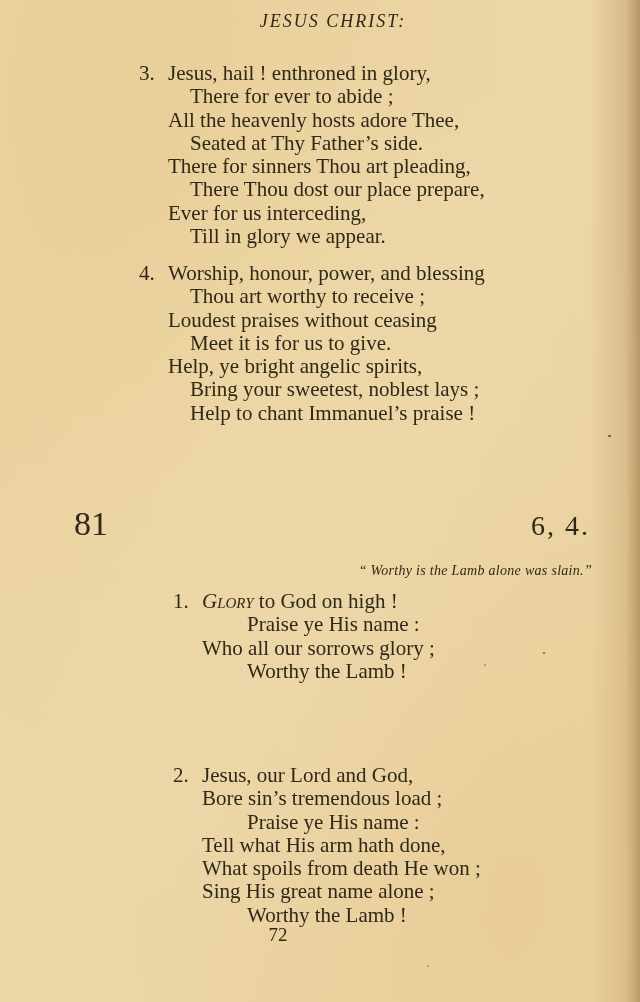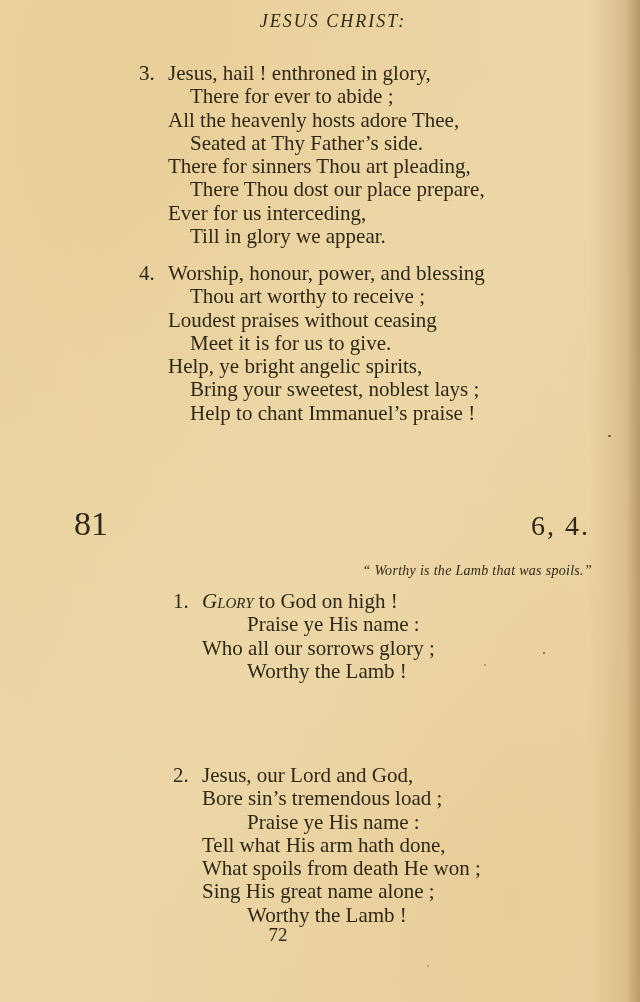--- a/index.html
+++ b/index.html
@@ -137,21 +137,21 @@
     <div class="line ind1">Thou art worthy to receive ;</div>
     <div class="line">Loudest praises without ceasing</div>
     <div class="line ind1">Meet it is for us to give.</div>
     <div class="line">Help, ye bright angelic spirits,</div>
     <div class="line ind1">Bring your sweetest, noblest lays ;</div>
     <div class="line ind1">Help to chant Immanuel’s praise !</div>
   </div>
 
   <div class="hymn-number">81</div>
   <div class="meter">6, 4.</div>
-  <div class="epigraph">“ Worthy is the Lamb that was spoils.”</div>
+  <div class="epigraph">“ Worthy is the Lamb alone was slain.”</div>
 
   <div class="stanza" id="stanza-81-1">
     <div class="line">
       <span class="num">1.</span>
       <span class="small-caps">Glory</span><span> to God on high !</span>
     </div>
     <div class="line ind2">Praise ye His name :</div>
     <div class="line">Who all our sorrows glory ;</div>
     <div class="line ind2">Worthy the Lamb !</div>
   </div>

